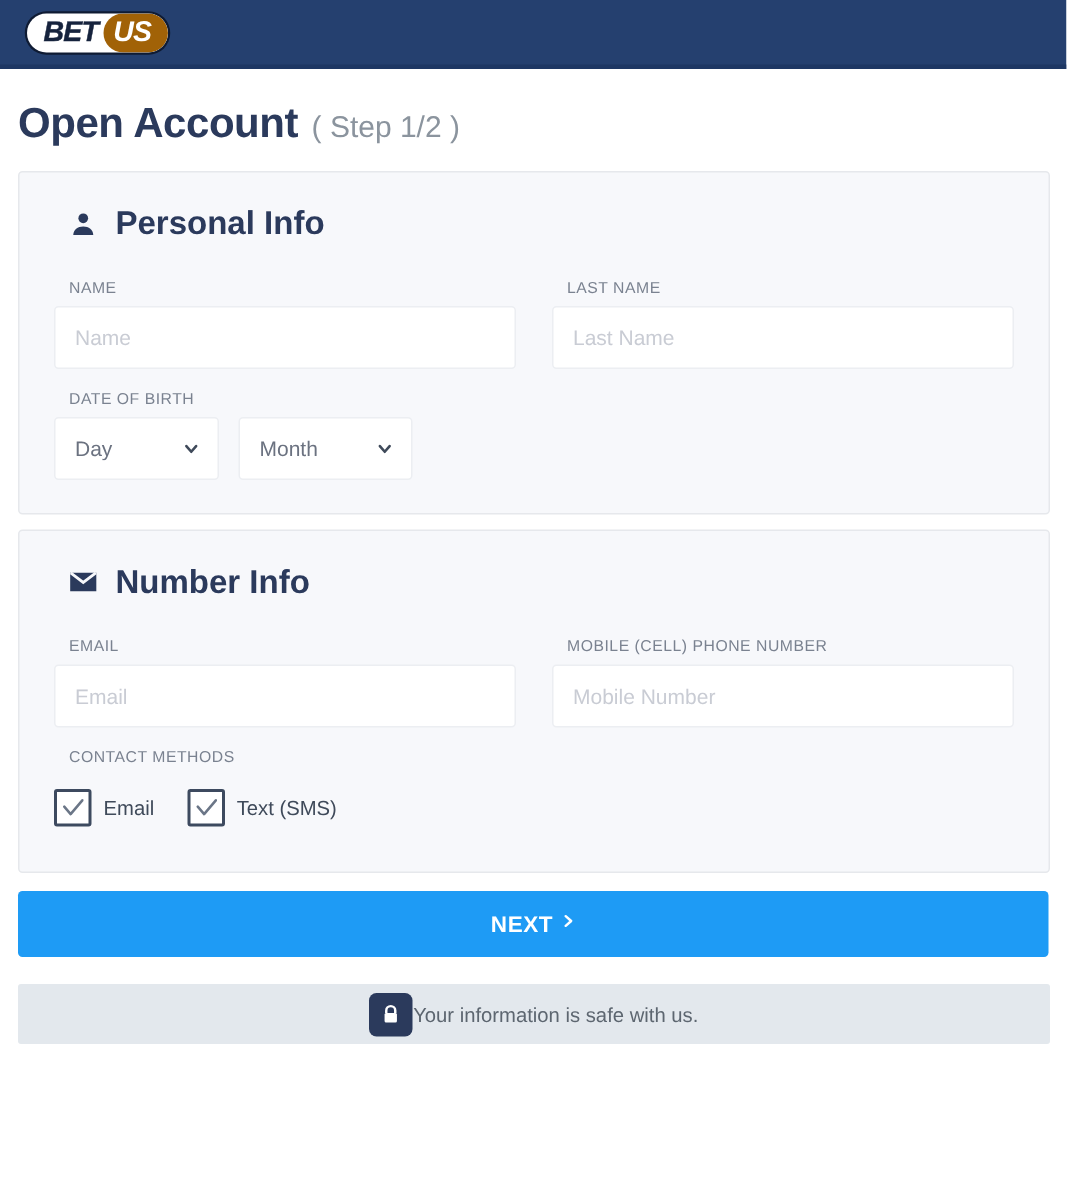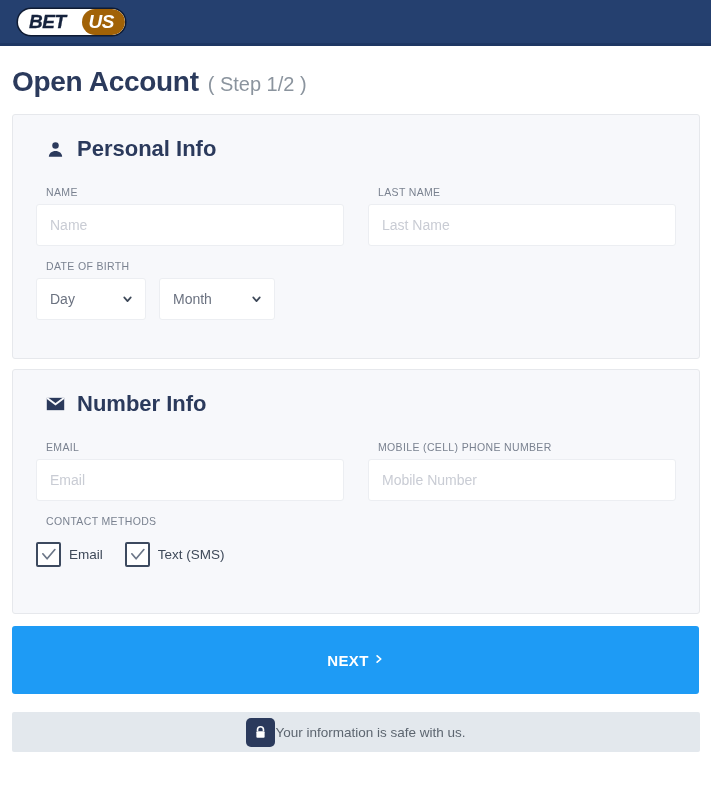--- a/index.html
+++ b/index.html
@@ -27,21 +27,20 @@
   }
   .logo {
     display: inline-flex;
     align-items: center;
     height: 26px;
     padding: 0;
     background: #ffffff;
     border-radius: 13px;
     box-shadow: 0 0 0 1.5px #0f1b33;
     overflow: hidden;
-    gap: 13px;
   }
   .logo-bet {
     font-family: "Liberation Sans", sans-serif;
     font-weight: bold;
     font-style: italic;
     font-size: 19px;
     letter-spacing: -0.5px;
     color: #16233d;
     padding: 0 5px 0 11px;
     line-height: 26px;
@@ -79,21 +78,21 @@
     font-size: 20px;
     color: #8b949e;
   }
 
   
   .panel {
     margin: 0 11px 10px 12px;
     background: #f7f8fb;
     border: 1px solid #e6e8ec;
     border-radius: 3px;
-    padding: 21px 23px 38px 23px;
+    padding: 21px 23px 22px 23px;
   }
   .panel-title {
     display: flex;
     align-items: center;
     margin: 0 0 24px 8px;
   }
   .panel-title .ico {
     width: 22px;
     height: 22px;
     display: inline-flex;
@@ -202,21 +201,21 @@
   .chk-label {
     font-size: 13.5px;
     color: #3f4a5a;
   }
 
   
   .next-btn {
     display: block;
     width: 687px;
     margin: 12px 11px 0 12px;
-    height: 68px;
+    height: 44px;
     background: #1e9bf5;
     border: none;
     border-radius: 3px;
     color: #ffffff;
     font-family: "Liberation Sans", sans-serif;
     font-size: 15px;
     font-weight: bold;
     letter-spacing: 0.4px;
     cursor: pointer;
   }

